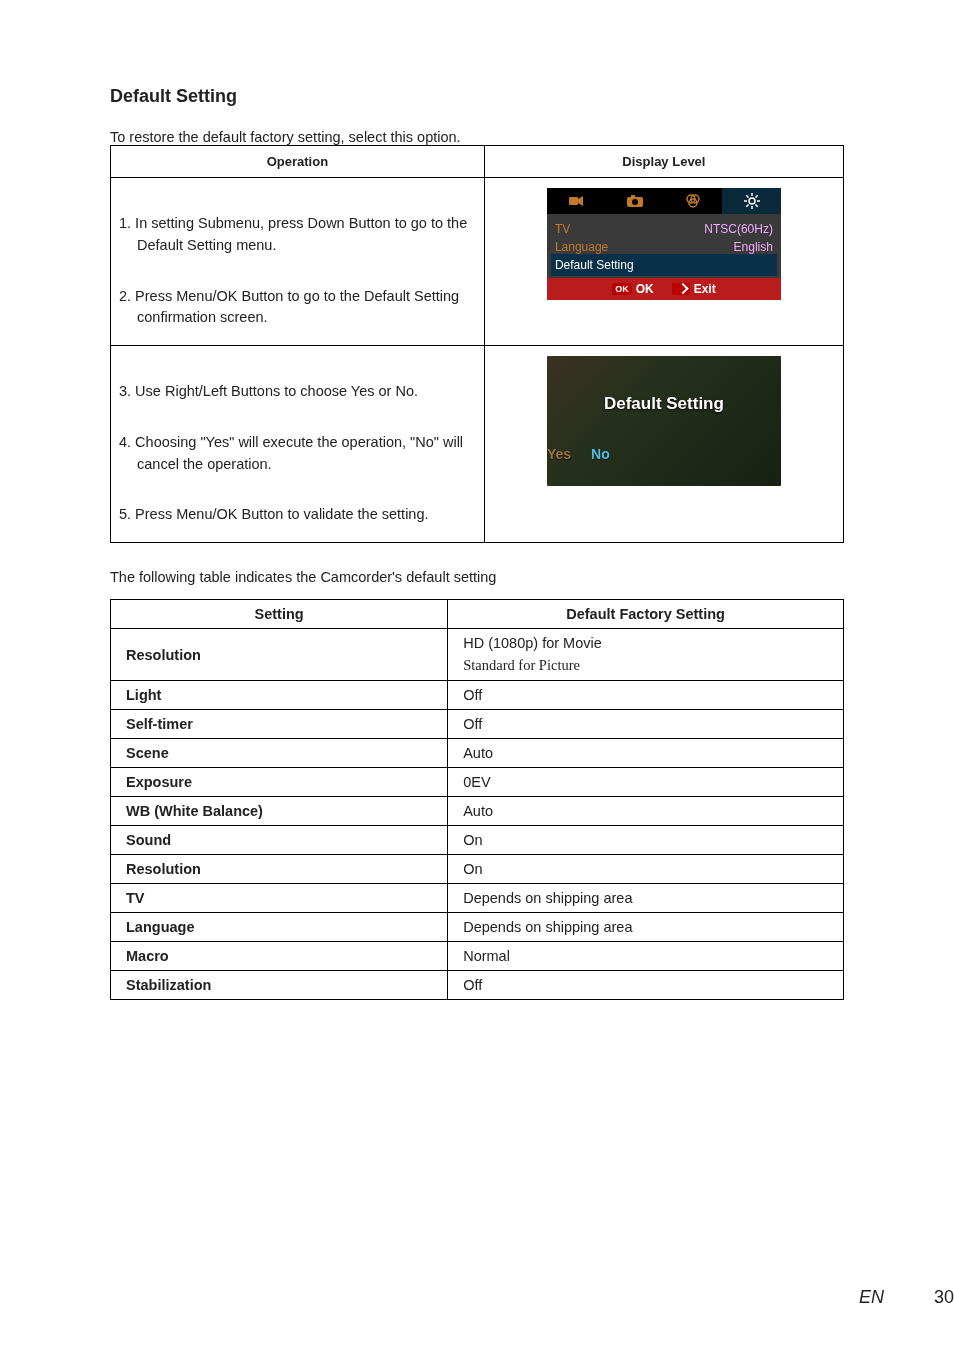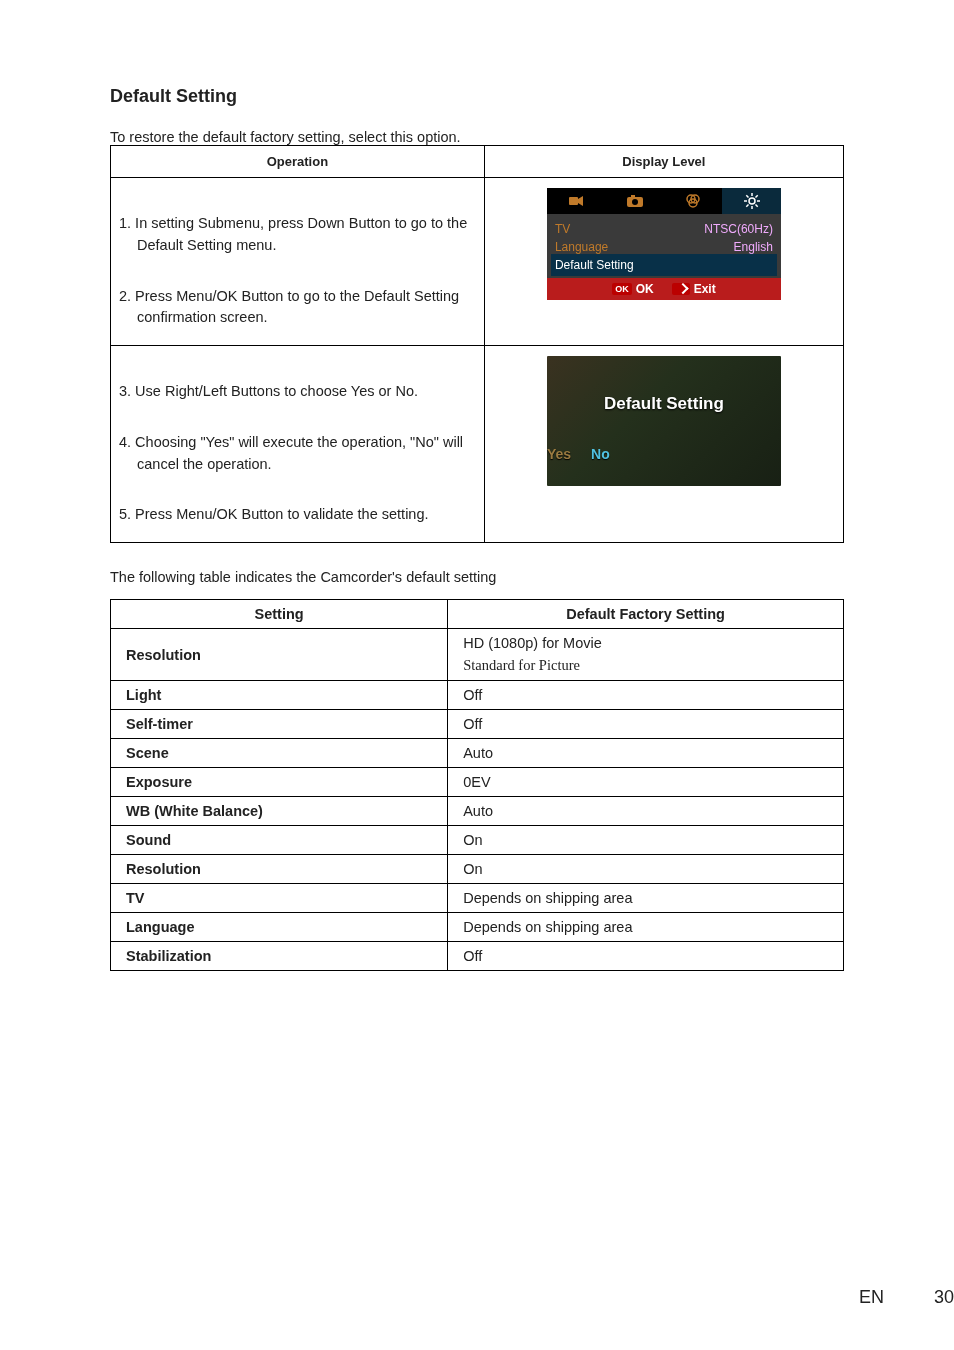--- a/index.html
+++ b/index.html
@@ -37,21 +37,21 @@
   .mock2 .btns { position: absolute; bottom: 24px; width: 100%; display: flex; gap: 20px; }
   .mock2 .btn { color: #50c0e0; font-weight: bold; font-size: 14px; text-shadow: 0 1px 1px #000; }
   .mock2 .btn.yes { color: #9a7a40; }
   p.mid { font-size: 14.5px; margin-bottom: 14px; }
   table.def { width: 100%; border-collapse: collapse; }
   table.def th, table.def td { border: 1px solid #000; font-size: 14.5px; text-align: left; padding: 6px 15px; }
   table.def th { text-align: center; font-weight: bold; }
   table.def td.k { font-weight: bold; width: 46%; }
   .footer { position: absolute; bottom: 42px; left: 0; width: 100%; }
   .pgnum { text-align: right; font-size: 18px; }
-  .langcode { position: absolute; right: 70px; bottom: 0; font-size: 18px; }
+  .langcode { position: absolute; right: 70px; bottom: 0; font-size: 18px; font-style: italic; }
 </style>
 </head>
 <body>
 
 <div class="page">
   <h2>Default Setting</h2>
   <p class="intro">To restore the default factory setting, select this option.</p>
 
   <table class="op">
     <colgroup>
@@ -200,20 +200,24 @@
         </tr>
         <tr>
           <td class="k">TV</td>
           <td>Depends on shipping area</td>
         </tr>
         <tr>
           <td class="k">Language</td>
           <td>Depends on shipping area</td>
         </tr>
         <tr>
+          <td class="k">Macro</td>
+          <td>Normal</td>
+        </tr>
+        <tr>
           <td class="k">Stabilization</td>
           <td>Off</td>
         </tr>
       </tbody>
   </table>
 
   <div class="footer">
     <div class="pgnum">30</div>
     <div class="langcode">EN</div>
   </div>

